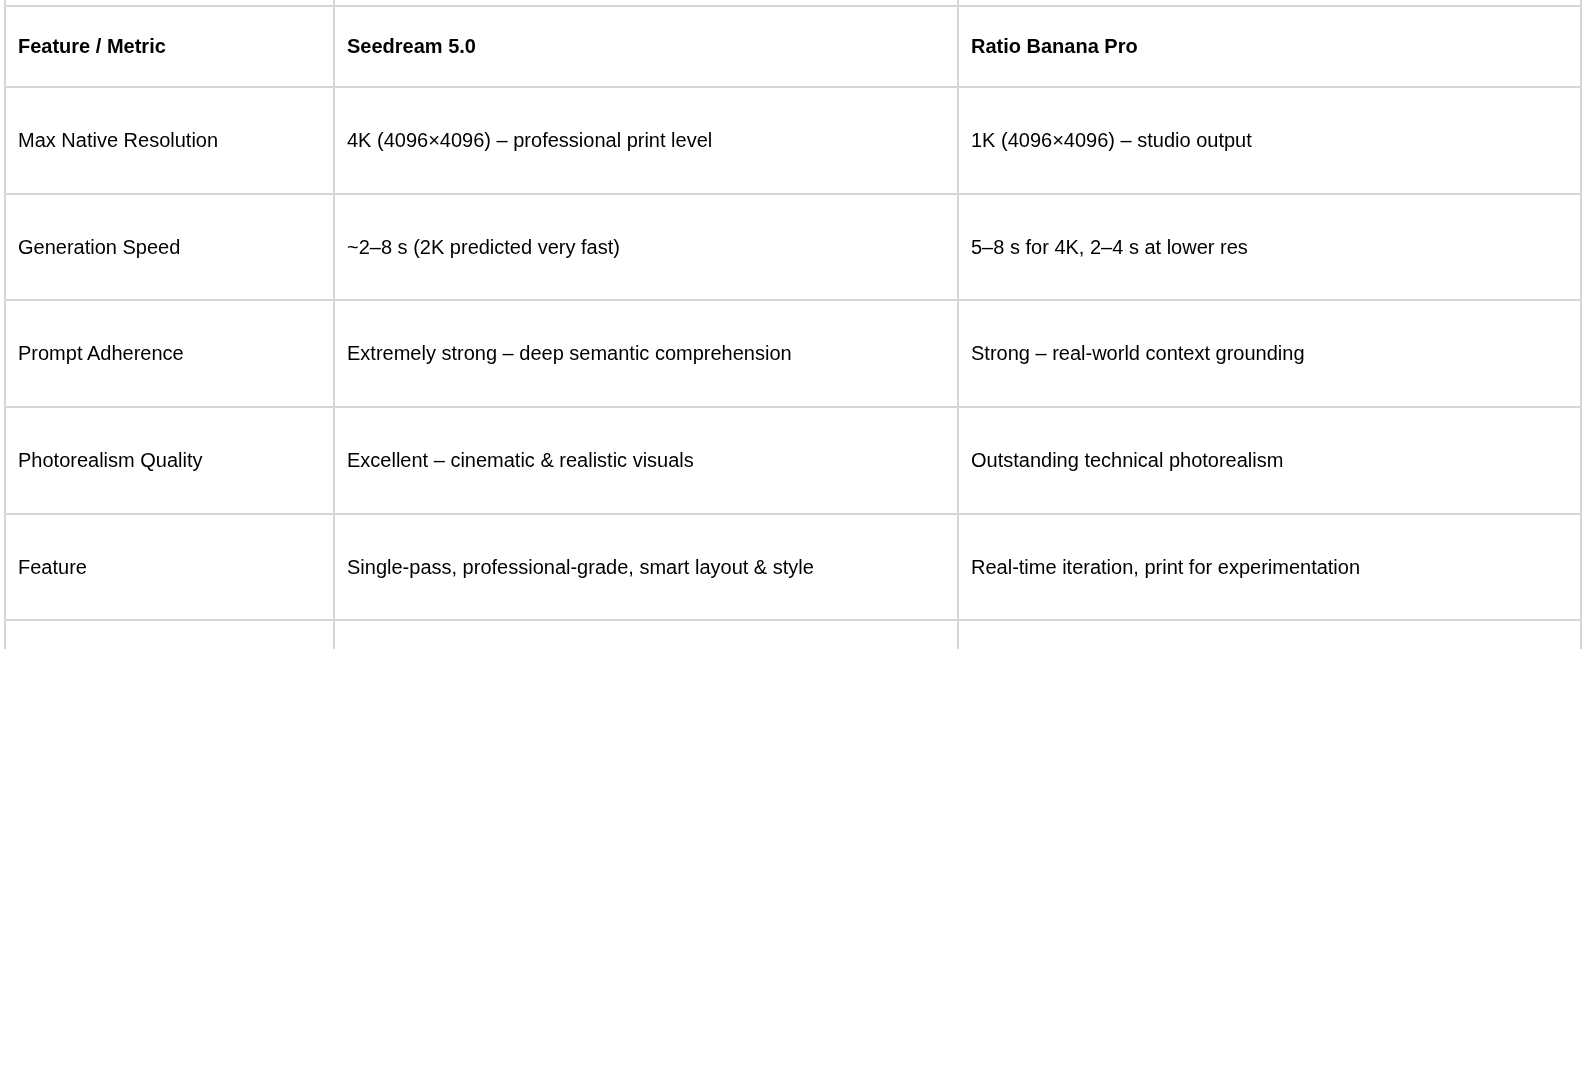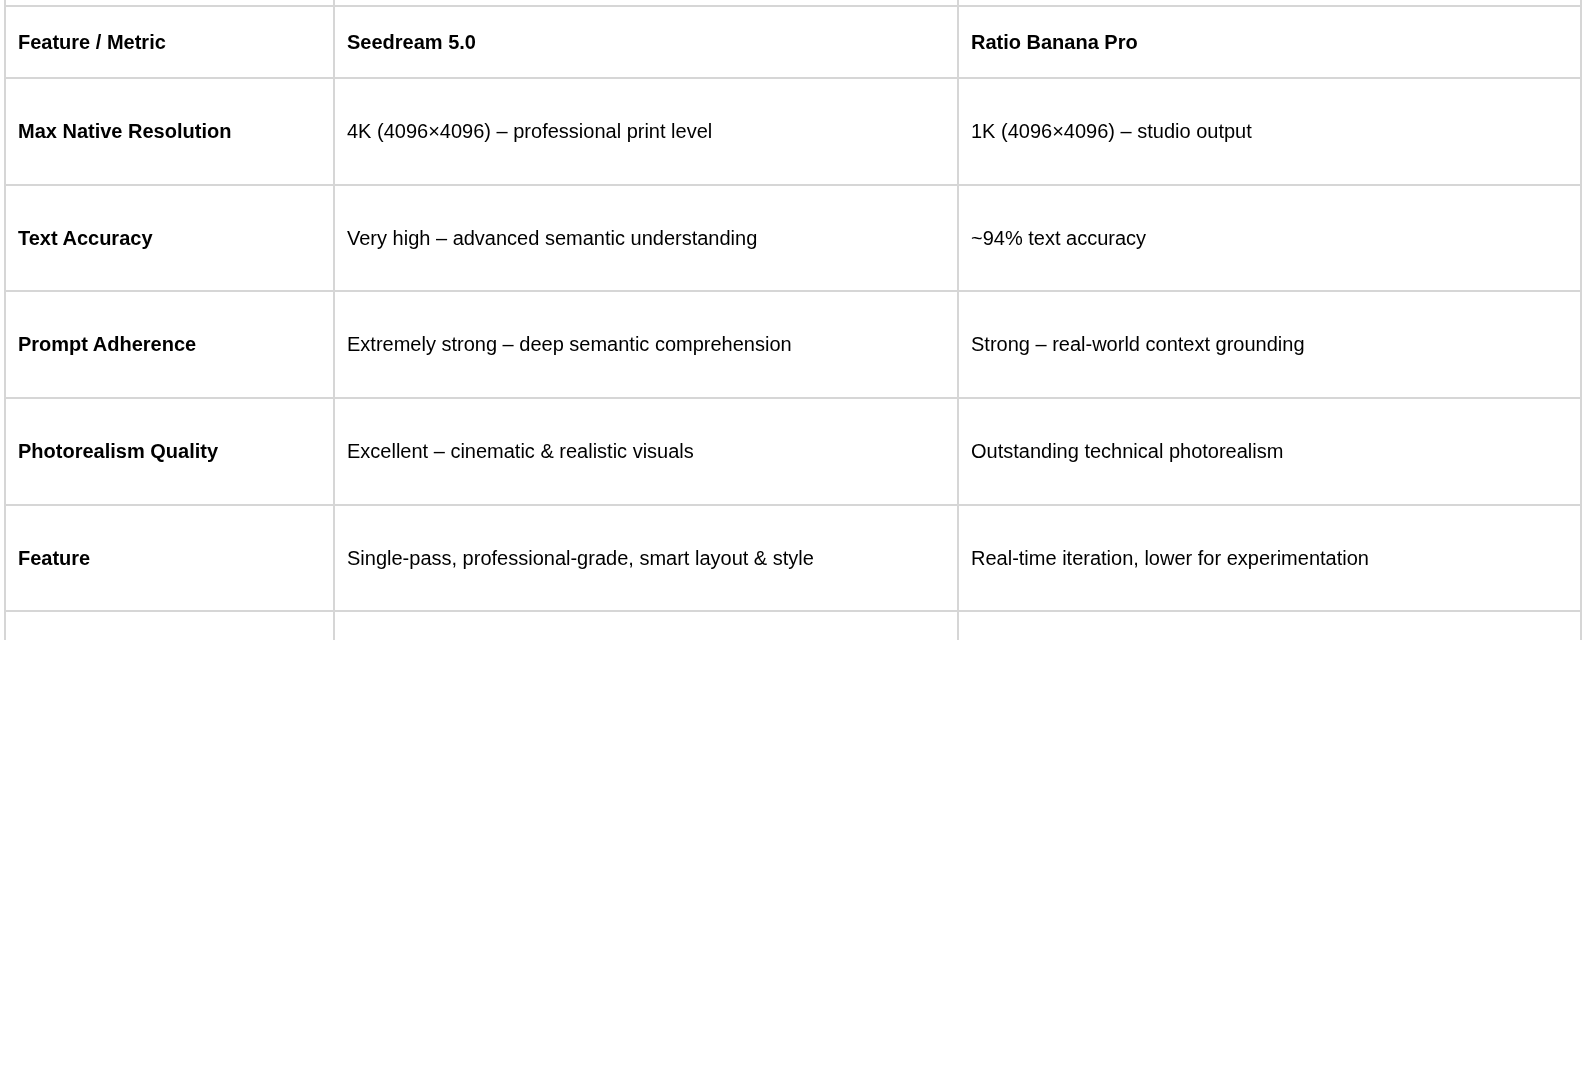--- a/index.html
+++ b/index.html
@@ -32,34 +32,34 @@
     font-size: 20px;
     line-height: 1.25;
     overflow: hidden;
     white-space: nowrap;
     background: #ffffff;
   }
   table.comparison th {
     font-weight: 700;
   }
   td.feature-col {
-    font-weight: 700;
+    font-weight: 400;
     margin-top: 36px;
   }
   tr.partial-top td {
     height: 5px;
     border-top: none;
     padding: 0;
   }
   tr.partial-bottom td {
     height: 28px;
     border-bottom: none;
     padding: 0;
   }
-  tr.header-row { height: 72px; margin-left: 10px; }
+  tr.header-row { height: 81px; margin-left: 10px; }
   tr.data-row { height: 106.7px; }
 </style>
 </head>
 <body>
 
 <table class="comparison">
   <colgroup>
     <col style="width:329px">
     <col style="width:624px">
     <col style="width:623px">
@@ -77,46 +77,46 @@
     <th>Seedream 5.0</th>
     <th>Ratio Banana Pro</th>
   </tr>
 
   <tr class="data-row">
     <td class="feature-col">Max Native Resolution</td>
     <td>4K (4096×4096) – professional print level</td>
     <td>1K (4096×4096) – studio output</td>
   </tr>
 
+  <tr class="data-row">
+    <td class="feature-col">Generation Speed</td>
+    <td>~2–8 s (2K predicted very fast)</td>
+    <td>5–8 s for 4K, 2–4 s at lower res</td>
+  </tr>
 
-  <tr class="data-row">
-    <td class="feature-col">Text Accuracy</td>
-    <td>Very high – advanced semantic understanding</td>
-    <td>~94% text accuracy</td>
-  </tr>
 
   <tr class="data-row">
     <td class="feature-col">Prompt Adherence</td>
     <td>Extremely strong – deep semantic comprehension</td>
     <td>Strong – real-world context grounding</td>
   </tr>
 
   <tr class="data-row">
     <td class="feature-col">Photorealism Quality</td>
     <td>Excellent – cinematic &amp; realistic visuals</td>
     <td>Outstanding technical photorealism</td>
   </tr>
 
 
 
 
   <tr class="data-row">
     <td class="feature-col">Feature</td>
     <td>Single-pass, professional-grade, smart layout &amp; style</td>
-    <td>Real-time iteration, lower for experimentation</td>
+    <td>Real-time iteration, print for experimentation</td>
   </tr>
 
   <tr class="partial-bottom">
     <td></td>
     <td></td>
     <td></td>
   </tr>
 </tbody>
   </table>
 

